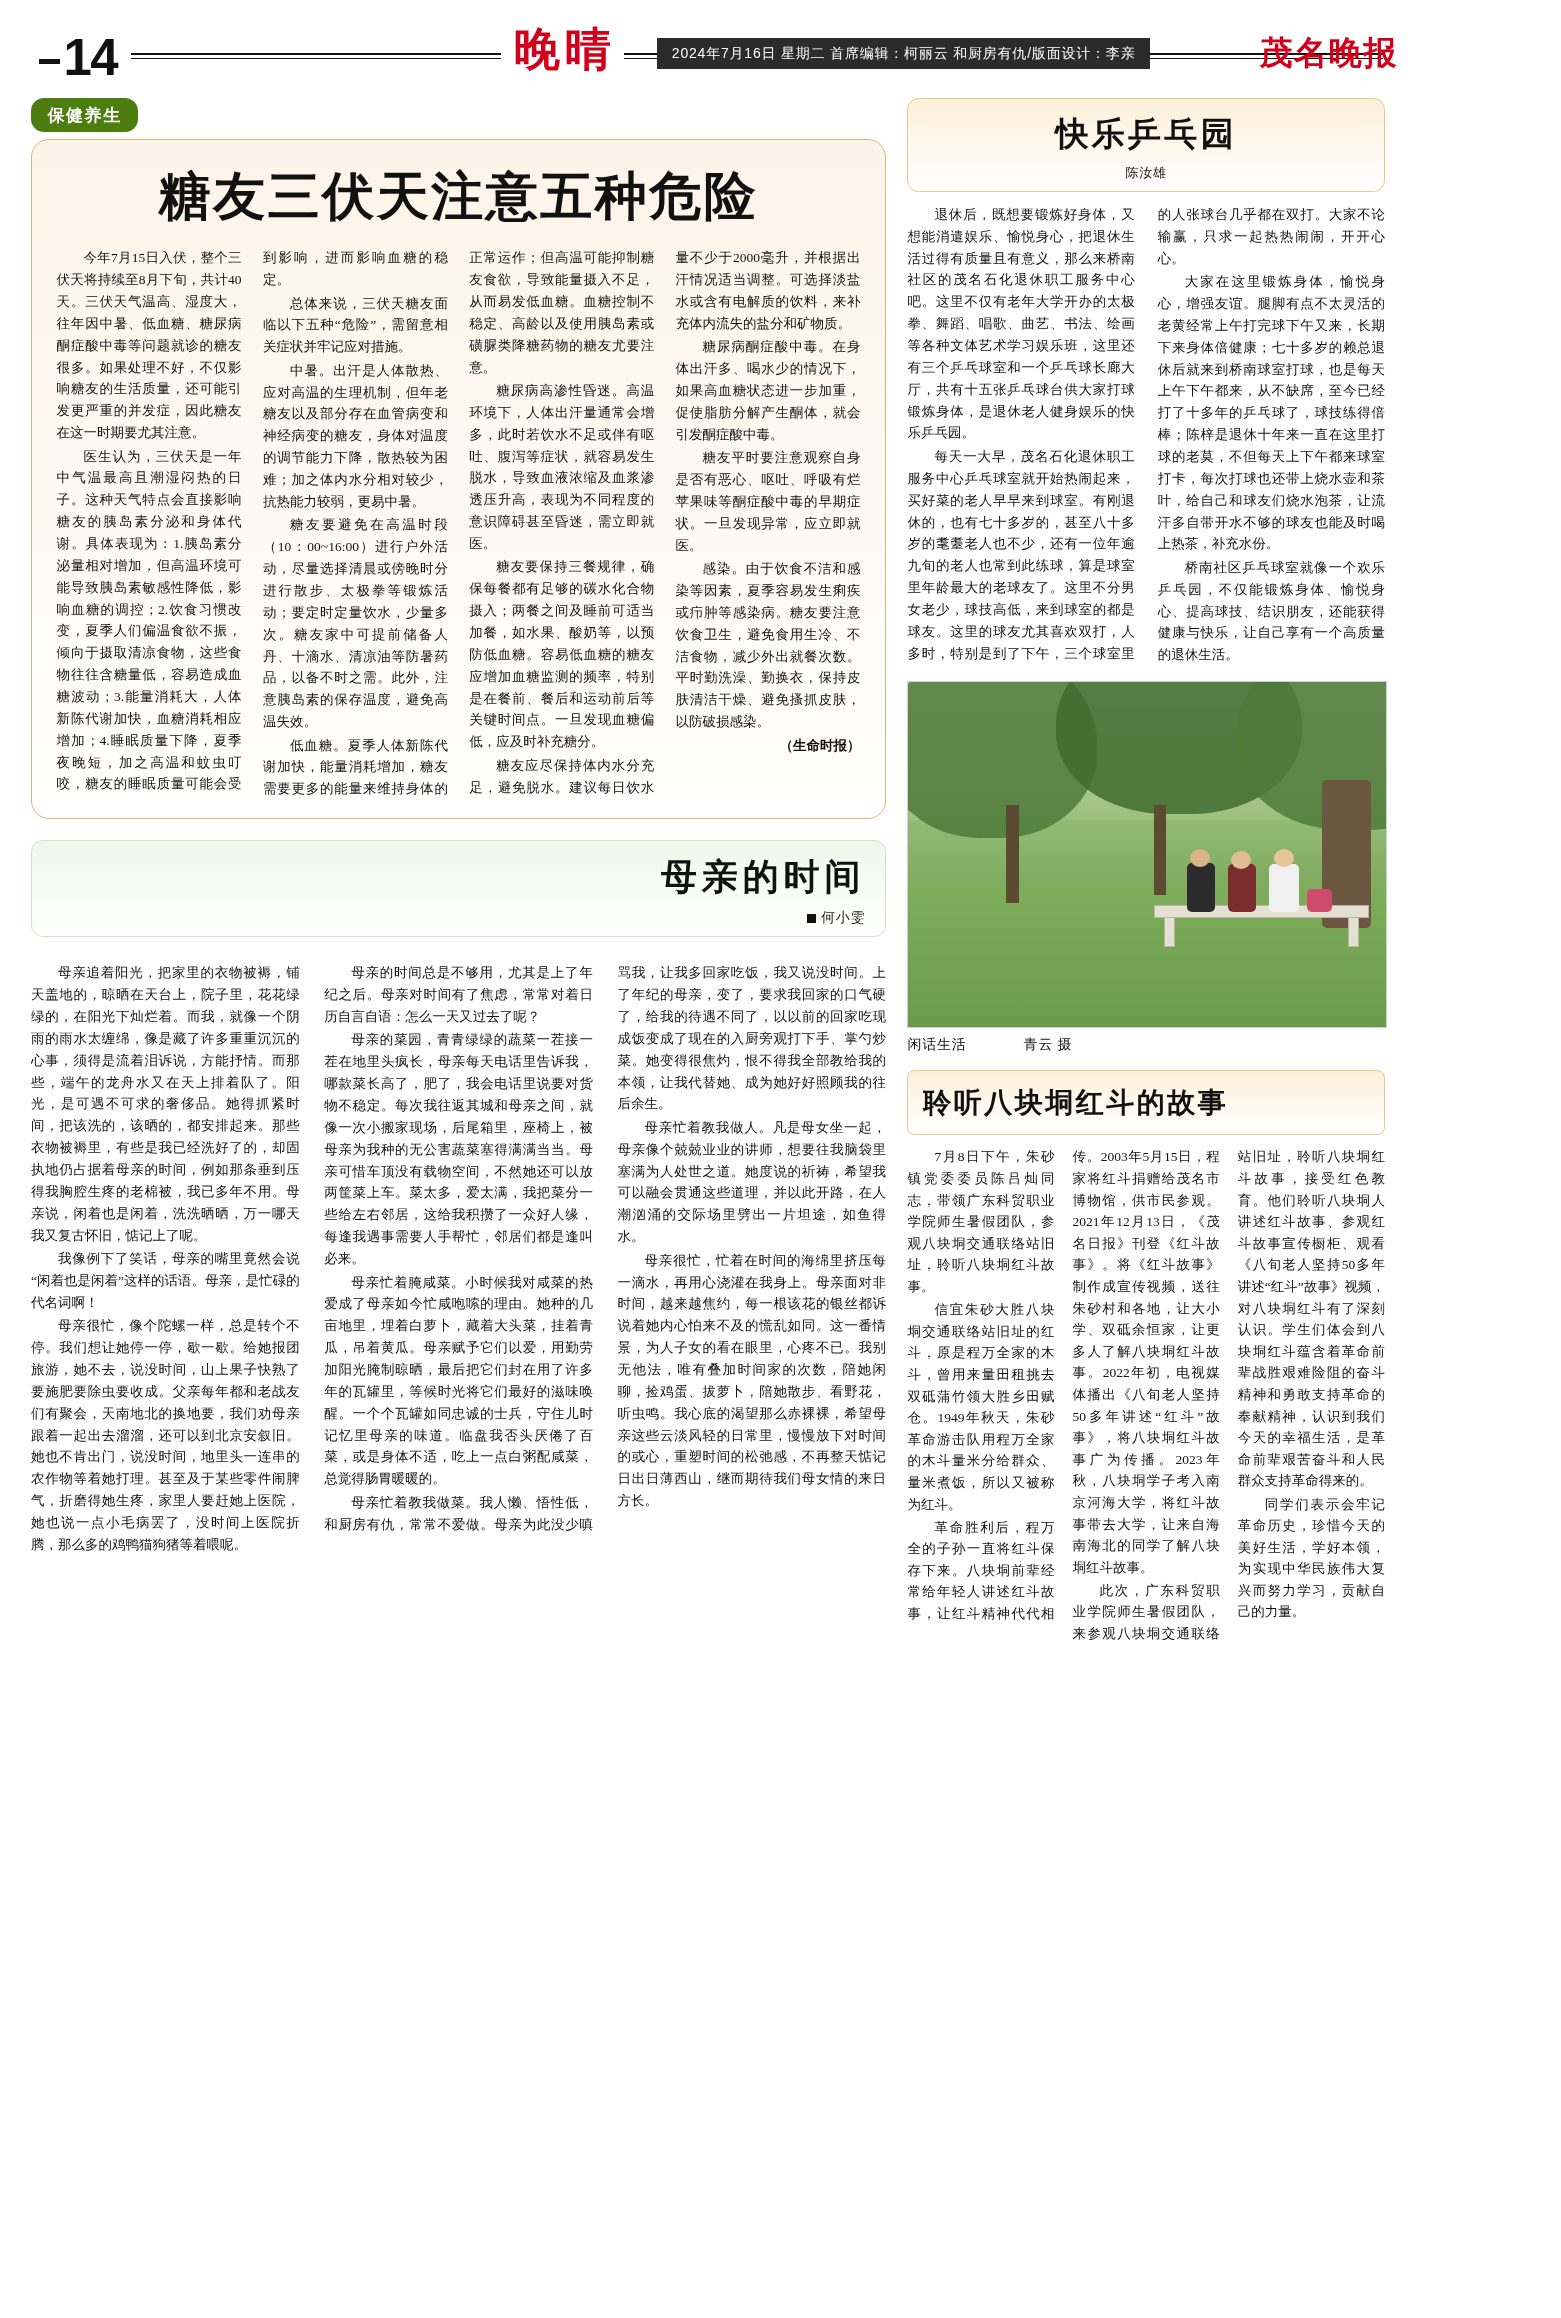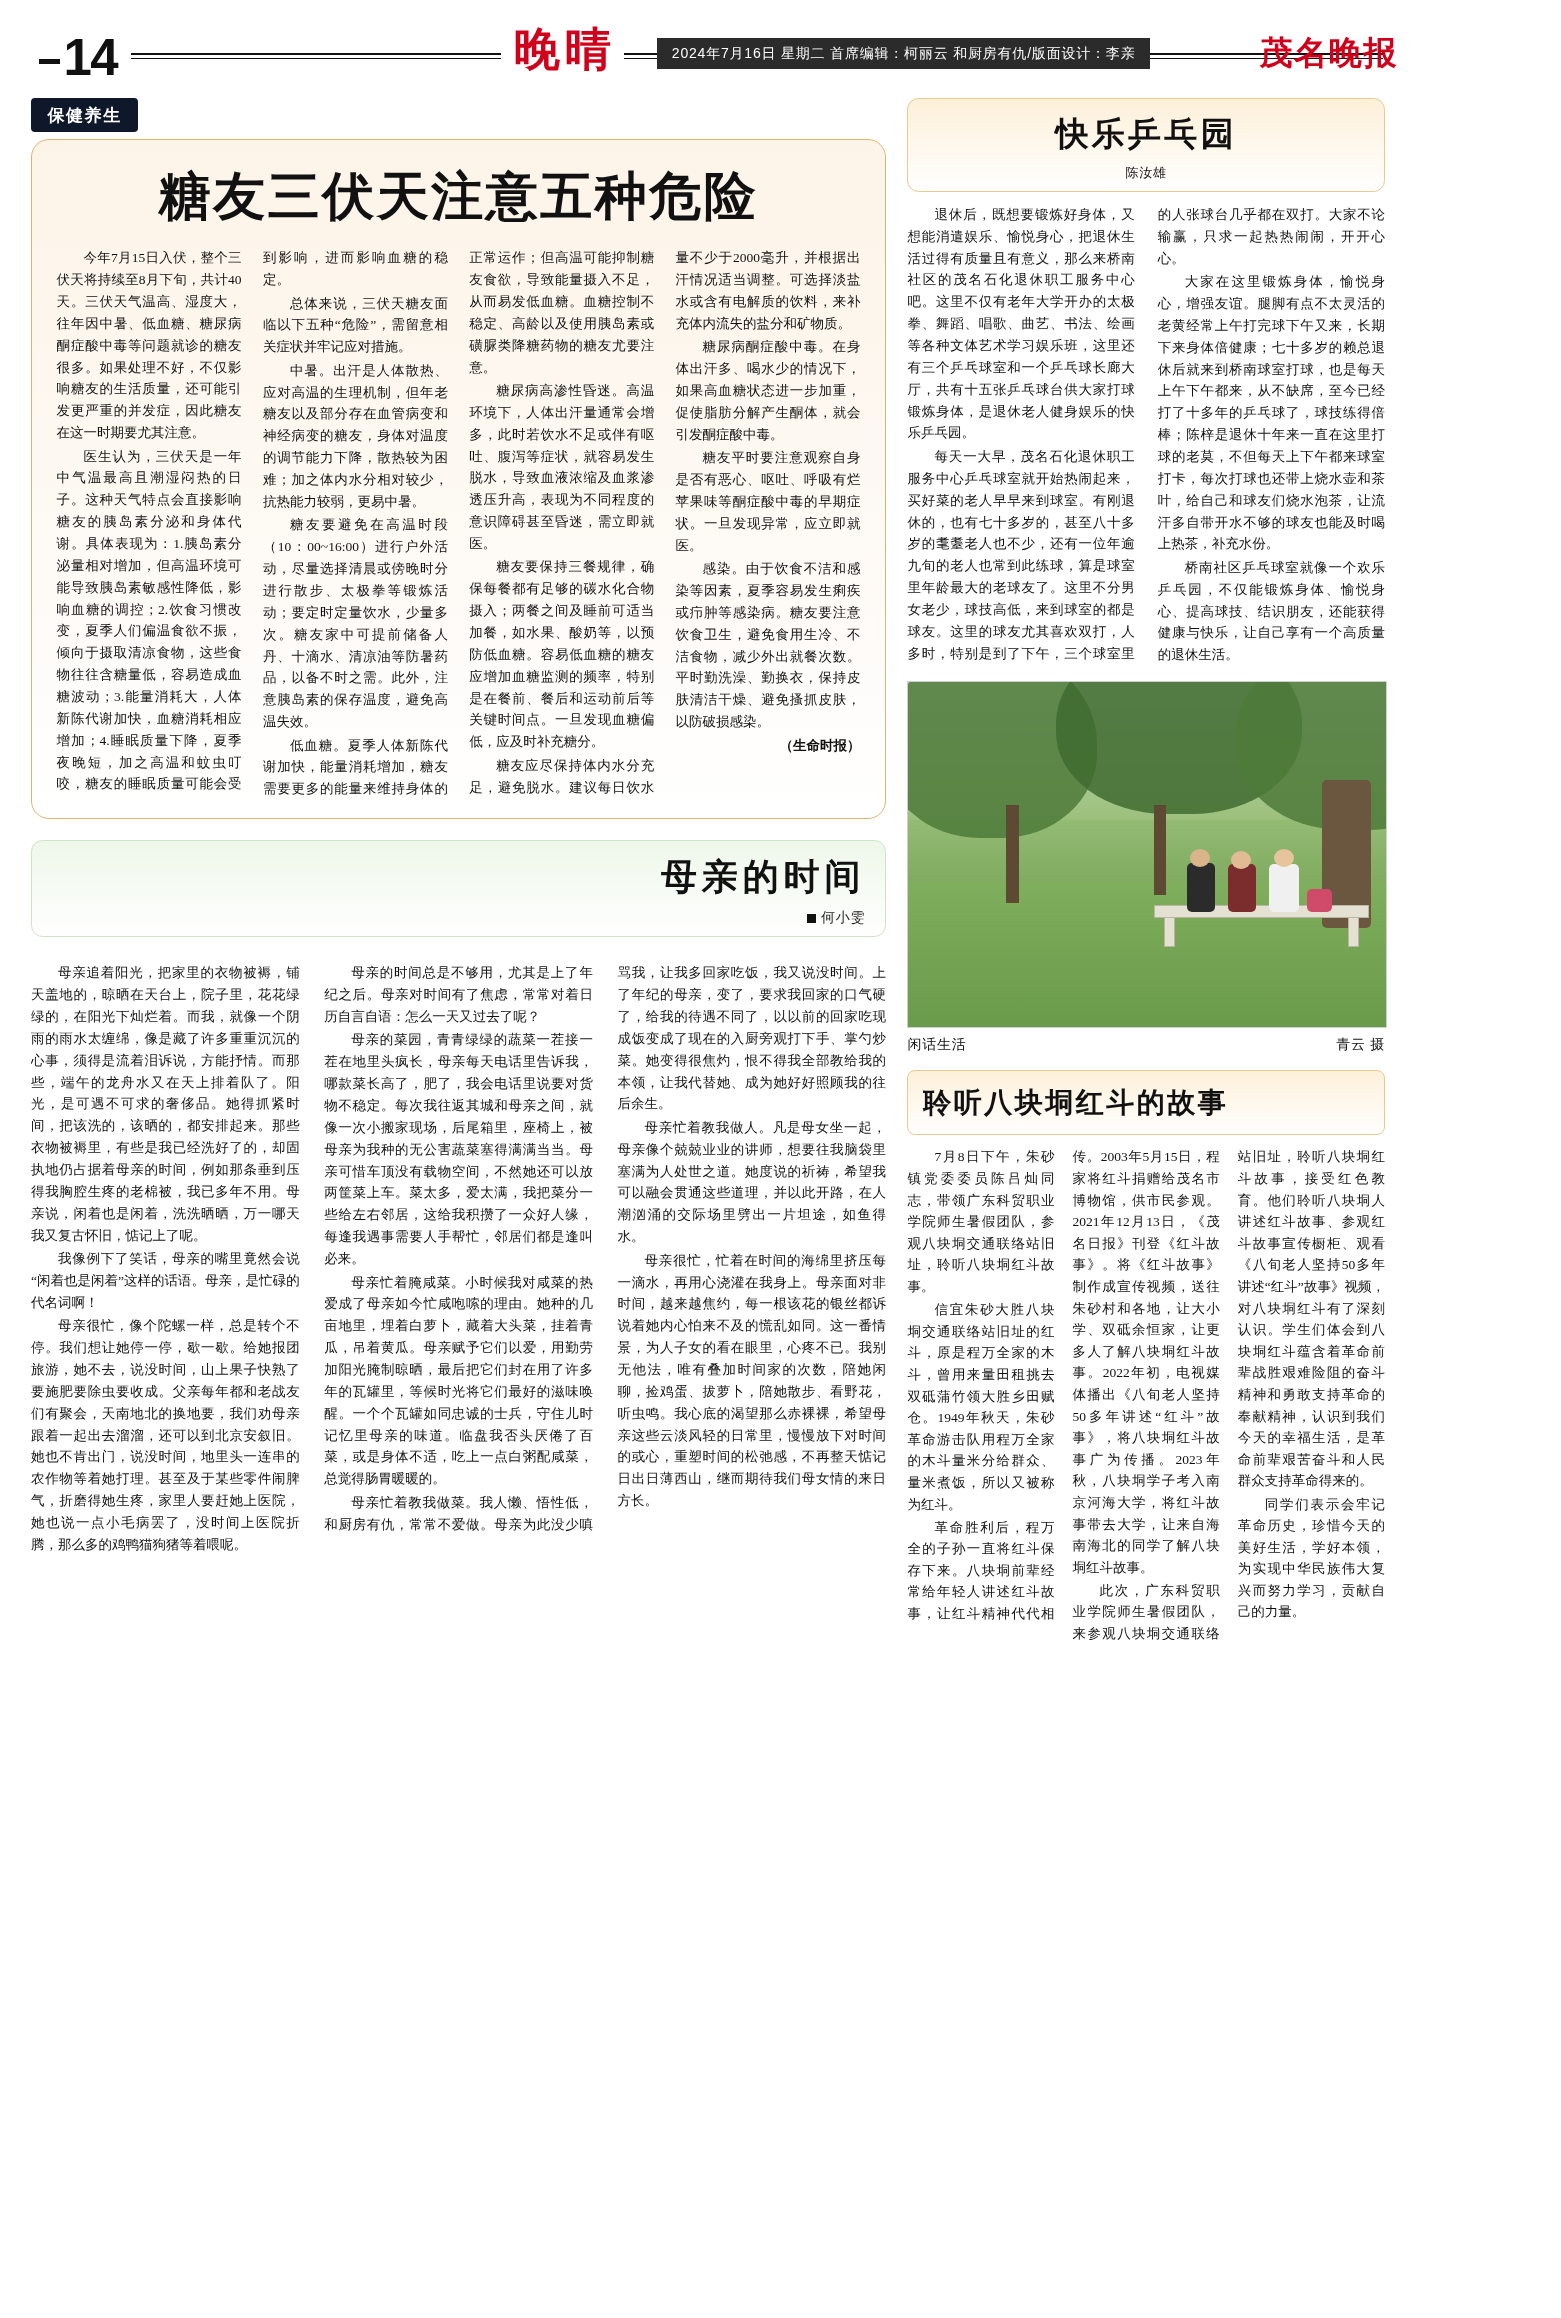--- a/index.html
+++ b/index.html
@@ -83,26 +83,26 @@
     padding:0 31px;
     display:flex;
     gap:21.3px;
   }
   .col-left{width:940px;}
   .col-right{width:525px;}
 
   
   .sec-tag{
     display:inline-block;
-    background:#0f172a;
+    background:#4d7c0f;
     color:#fff;
     font-size:17px;
     font-weight:bold;
     padding:5.7px 16.4px;
-    border-radius:4px;
+    border-radius:13px;
     font-family:"Liberation Sans",sans-serif;
     letter-spacing:1.6px;
     margin-bottom:6.6px;
   }
 
   
   .main-article{
     border:1.6px solid #e2b271;
     border-radius:18px;
     background:linear-gradient(180deg,#fdf4e8 0%,#fdf8f1 45%,#ffffff 100%);
@@ -208,21 +208,21 @@
     background:linear-gradient(180deg,#cfe4bf 0%,#9fc47f 30%,#7ea95e 60%,#6d9b50 100%);
   }
   .ph-sky{position:absolute;left:0;top:0;width:100%;height:40%;background:linear-gradient(180deg,#c6dcc0,#9cc07c);}
   .ph-tree{position:absolute;background:#4e7a3a;border-radius:50% 50% 45% 45%;opacity:.85;}
   .ph-trunk{position:absolute;background:#5c4a33;}
   .ph-ground{position:absolute;left:0;bottom:0;width:100%;height:42%;background:linear-gradient(180deg,#7fae5c,#6a9b4a);}
   .ph-bench{position:absolute;background:#e4e0d2;border:0.8px solid #b9b4a4;}
   .ph-person{position:absolute;border-radius:4.9px;}
   .photo-cap{
     display:flex;
-    justify-content:space-between;
+    justify-content:flex-start;
     gap:57px;
     font-size:14px;
     padding:8.2px 0 3.3px 0;
     letter-spacing:0.8px;
   }
 
   .small-head-box{
     margin-top:13px;
     border:1.6px solid #e8c98e;
     border-radius:8px;

